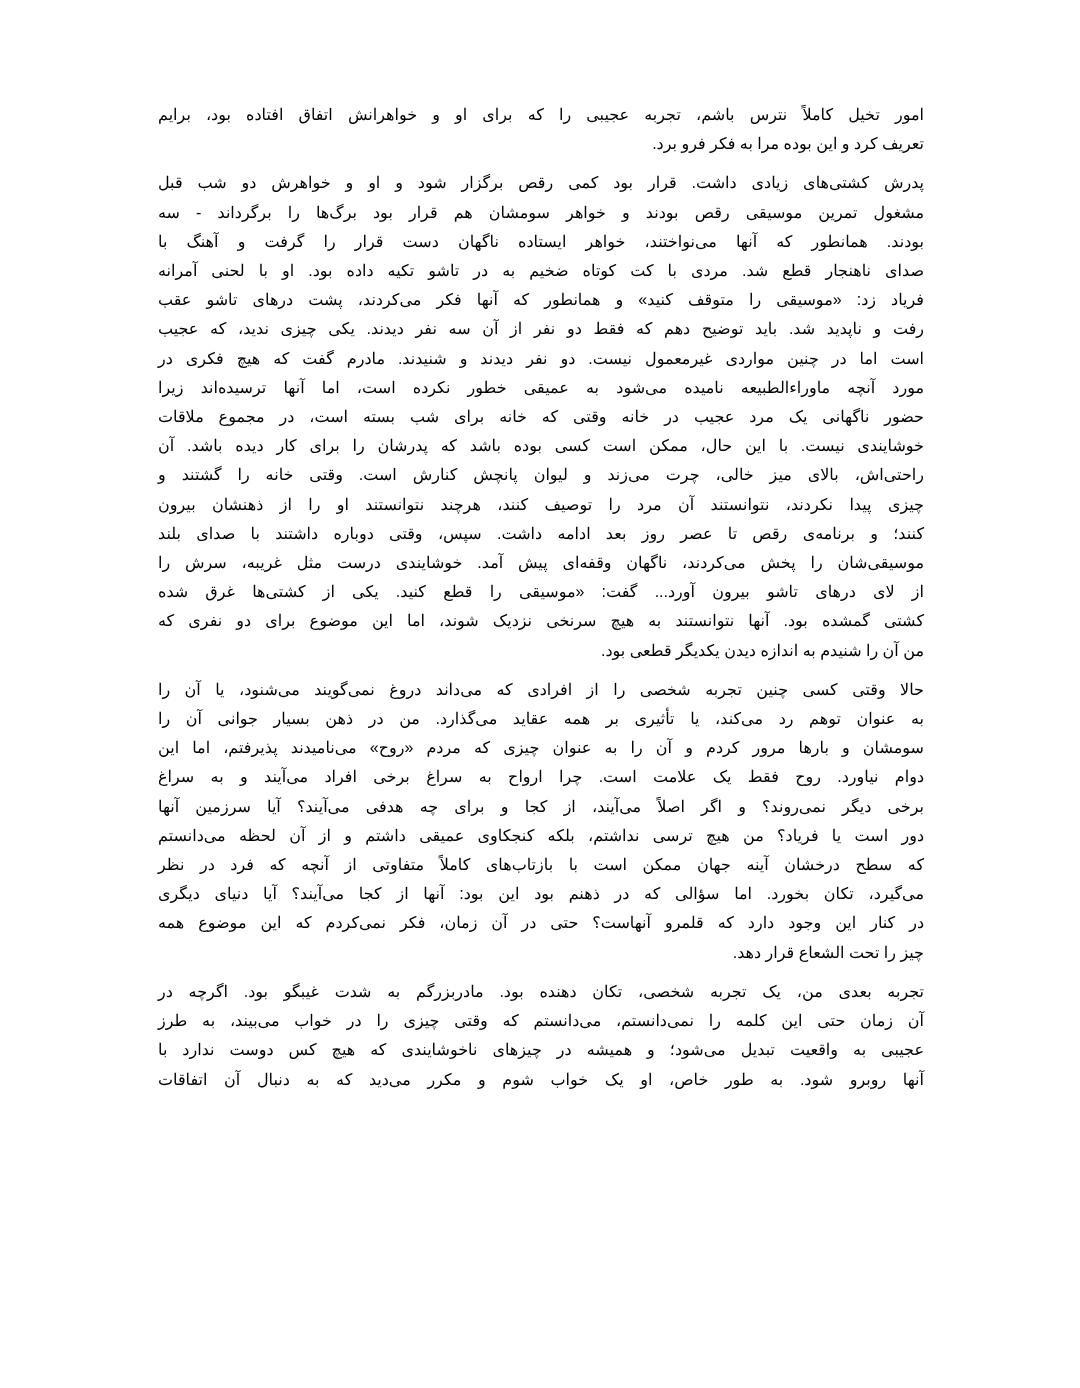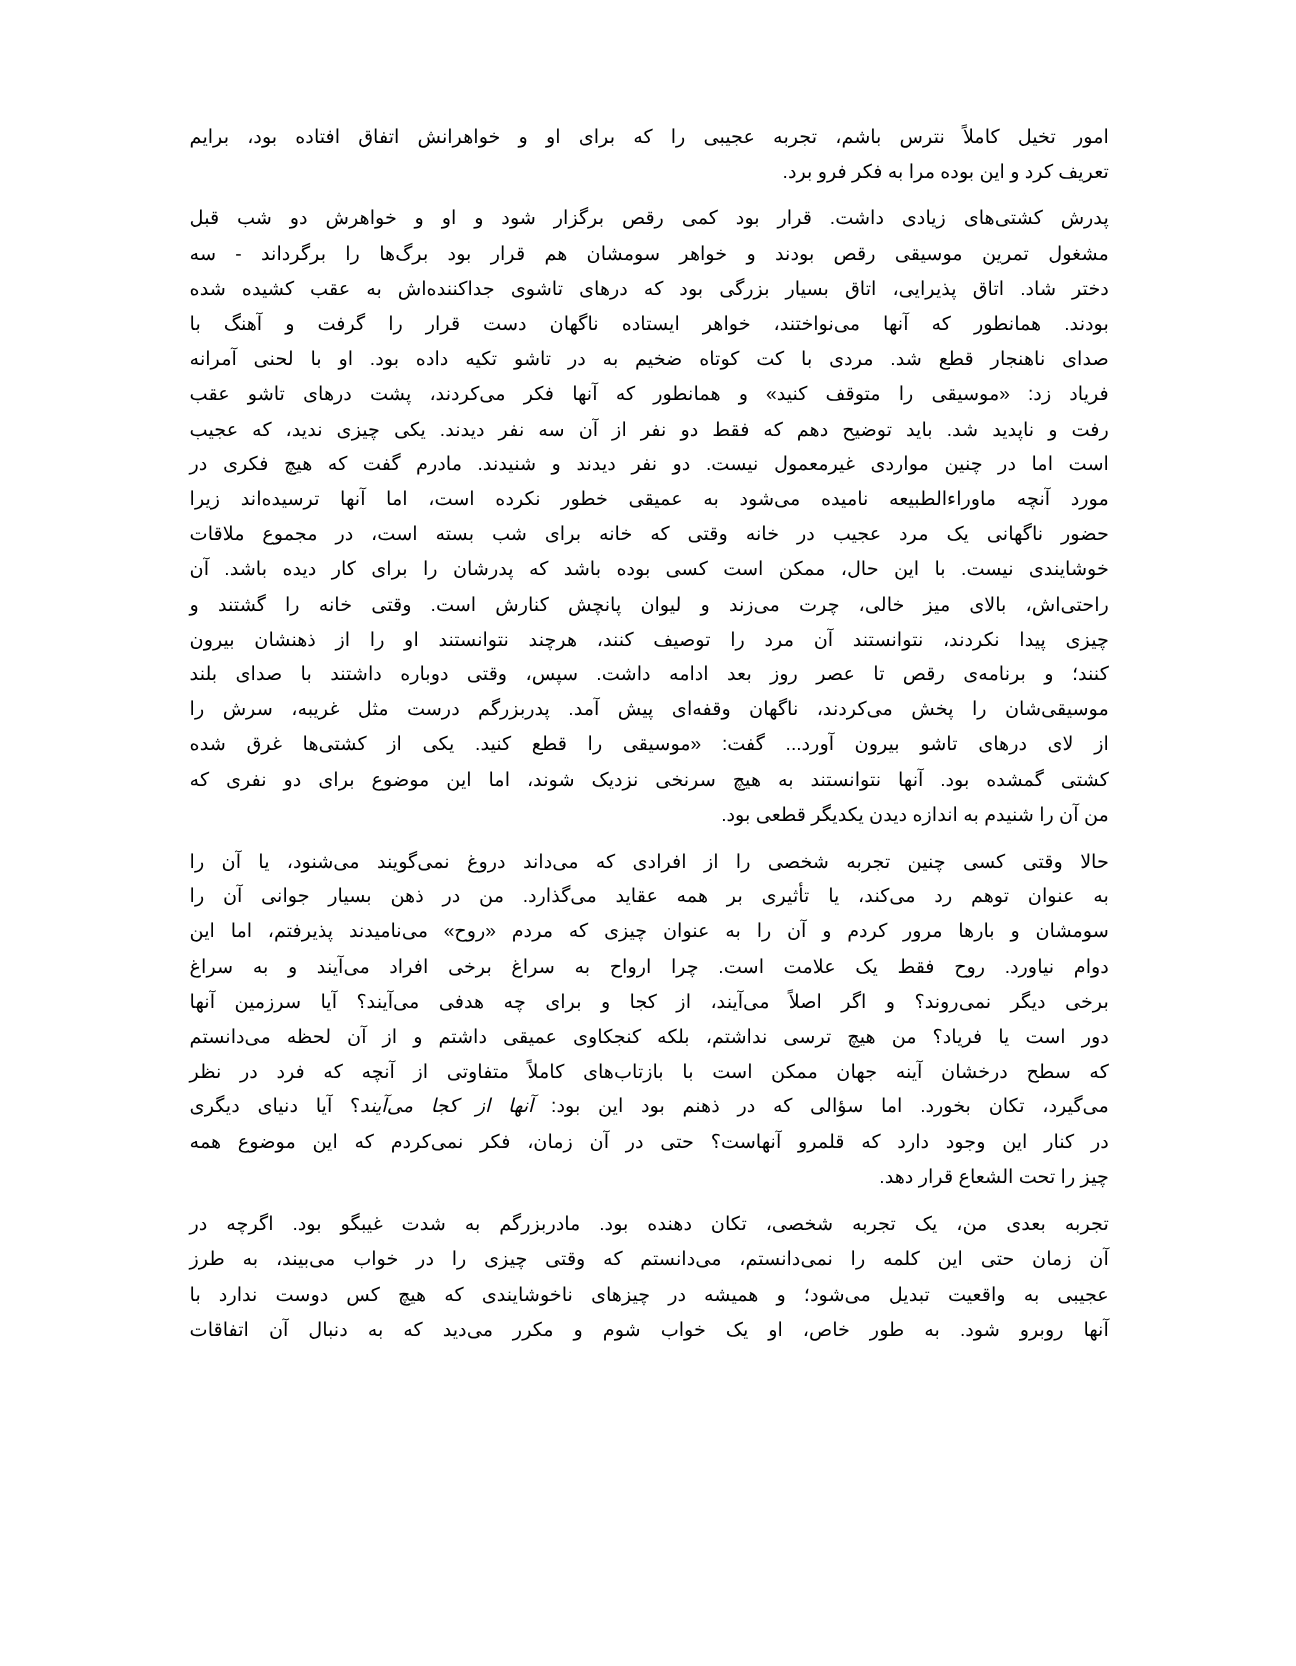--- a/index.html
+++ b/index.html
@@ -33,49 +33,47 @@
   .line {
     display: block;
     text-align: justify;
     text-align-last: justify;
     white-space: nowrap;
   }
   .line.last {
     text-align-last: right;
   }
   .it {
-    font-style: italic;
   }
 </style>
 </head>
 <body>
 
 <div class="page">
 
   <p class="para">
     <span class="line">امور تخیل کاملاً نترس باشم، تجربه عجیبی را که برای او و خواهرانش اتفاق افتاده بود، برایم</span>
     <span class="line last">تعریف کرد و این بوده مرا به فکر فرو برد.</span>
   </p>
 
   <p class="para">
     <span class="line">پدرش کشتی‌های زیادی داشت. قرار بود کمی رقص برگزار شود و او و خواهرش دو شب قبل</span>
     <span class="line">مشغول تمرین موسیقی رقص بودند و خواهر سومشان هم قرار بود برگ‌ها را برگرداند - سه</span>
-    <span class="line">دختر شاد. اتاق پذیرایی، اتاق بسیار بزرگی بود که درهای تاشوی جداکننده‌اش به عقب کشیده شده</span>
     <span class="line">بودند. همانطور که آنها می‌نواختند، خواهر ایستاده ناگهان دست قرار را گرفت و آهنگ با</span>
     <span class="line">صدای ناهنجار قطع شد. مردی با کت کوتاه ضخیم به در تاشو تکیه داده بود. او با لحنی آمرانه</span>
     <span class="line">فریاد زد: «موسیقی را متوقف کنید» و همانطور که آنها فکر می‌کردند، پشت درهای تاشو عقب</span>
     <span class="line">رفت و ناپدید شد. باید توضیح دهم که فقط دو نفر از آن سه نفر دیدند. یکی چیزی ندید، که عجیب</span>
     <span class="line">است اما در چنین مواردی غیرمعمول نیست. دو نفر دیدند و شنیدند. مادرم گفت که هیچ فکری در</span>
     <span class="line">مورد آنچه ماوراءالطبیعه نامیده می‌شود به عمیقی خطور نکرده است، اما آنها ترسیده‌اند زیرا</span>
     <span class="line">حضور ناگهانی یک مرد عجیب در خانه وقتی که خانه برای شب بسته است، در مجموع ملاقات</span>
     <span class="line">خوشایندی نیست. با این حال، ممکن است کسی بوده باشد که پدرشان را برای کار دیده باشد. آن</span>
     <span class="line">راحتی‌اش، بالای میز خالی، چرت می‌زند و لیوان پانچش کنارش است. وقتی خانه را گشتند و</span>
     <span class="line">چیزی پیدا نکردند، نتوانستند آن مرد را توصیف کنند، هرچند نتوانستند او را از ذهنشان بیرون</span>
     <span class="line">کنند؛ و برنامه‌ی رقص تا عصر روز بعد ادامه داشت. سپس، وقتی دوباره داشتند با صدای بلند</span>
-    <span class="line">موسیقی‌شان را پخش می‌کردند، ناگهان وقفه‌ای پیش آمد. پدربزرگم درست مثل غریبه، سرش را</span>
+    <span class="line">موسیقی‌شان را پخش می‌کردند، ناگهان وقفه‌ای پیش آمد. خوشایندی درست مثل غریبه، سرش را</span>
     <span class="line">از لای درهای تاشو بیرون آورد... گفت: «موسیقی را قطع کنید. یکی از کشتی‌ها غرق شده</span>
     <span class="line">کشتی گمشده بود. آنها نتوانستند به هیچ سرنخی نزدیک شوند، اما این موضوع برای دو نفری که</span>
     <span class="line last">من آن را شنیدم به اندازه دیدن یکدیگر قطعی بود.</span>
   </p>
 
   <p class="para">
     <span class="line">حالا وقتی کسی چنین تجربه شخصی را از افرادی که می‌داند دروغ نمی‌گویند می‌شنود، یا آن را</span>
     <span class="line">به عنوان توهم رد می‌کند، یا تأثیری بر همه عقاید می‌گذارد. من در ذهن بسیار جوانی آن را</span>
     <span class="line">سومشان و بارها مرور کردم و آن را به عنوان چیزی که مردم «روح» می‌نامیدند پذیرفتم، اما این</span>
     <span class="line">دوام نیاورد. روح فقط یک علامت است. چرا ارواح به سراغ برخی افراد می‌آیند و به سراغ</span>

